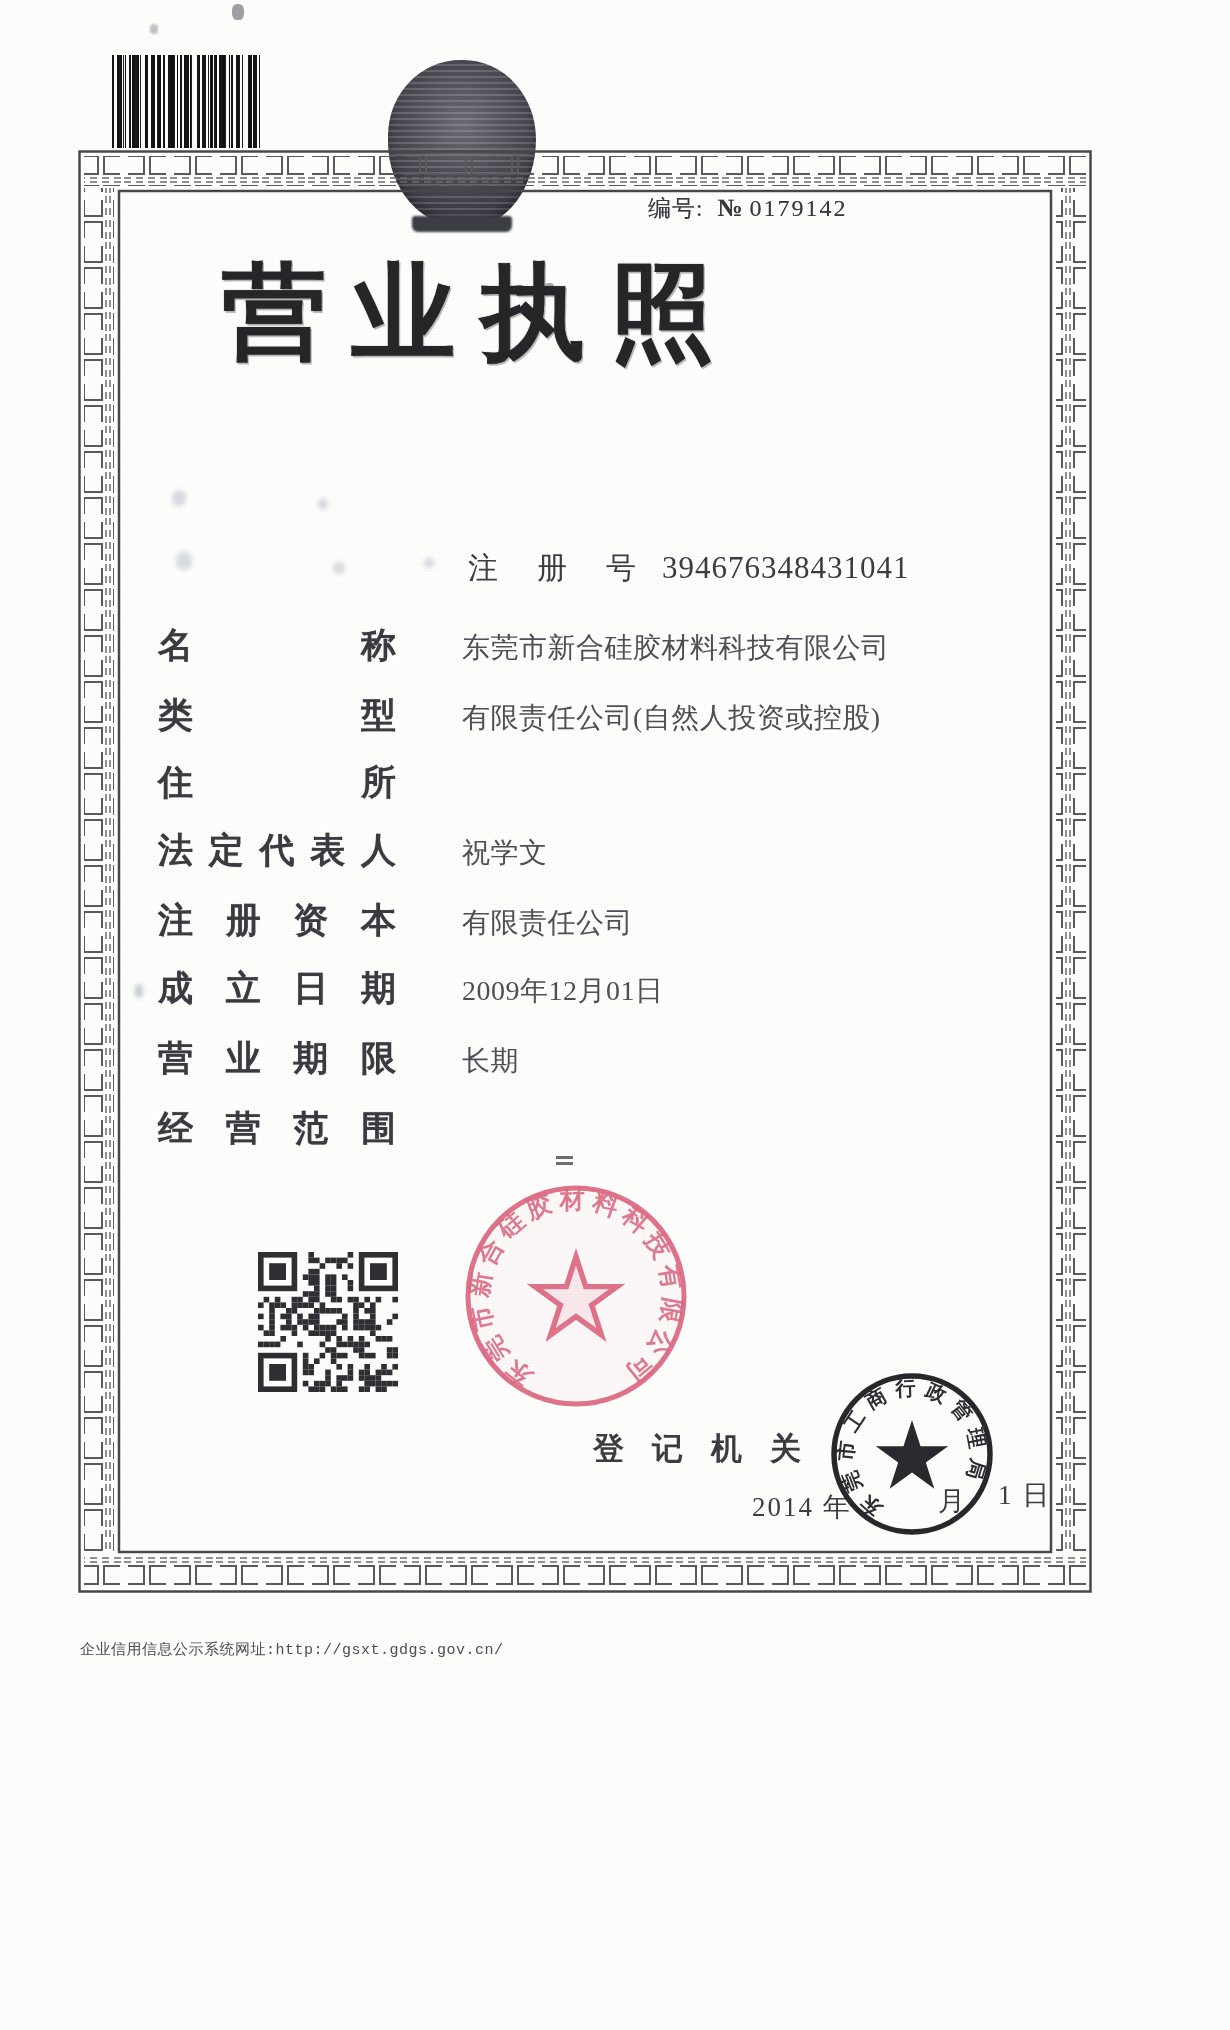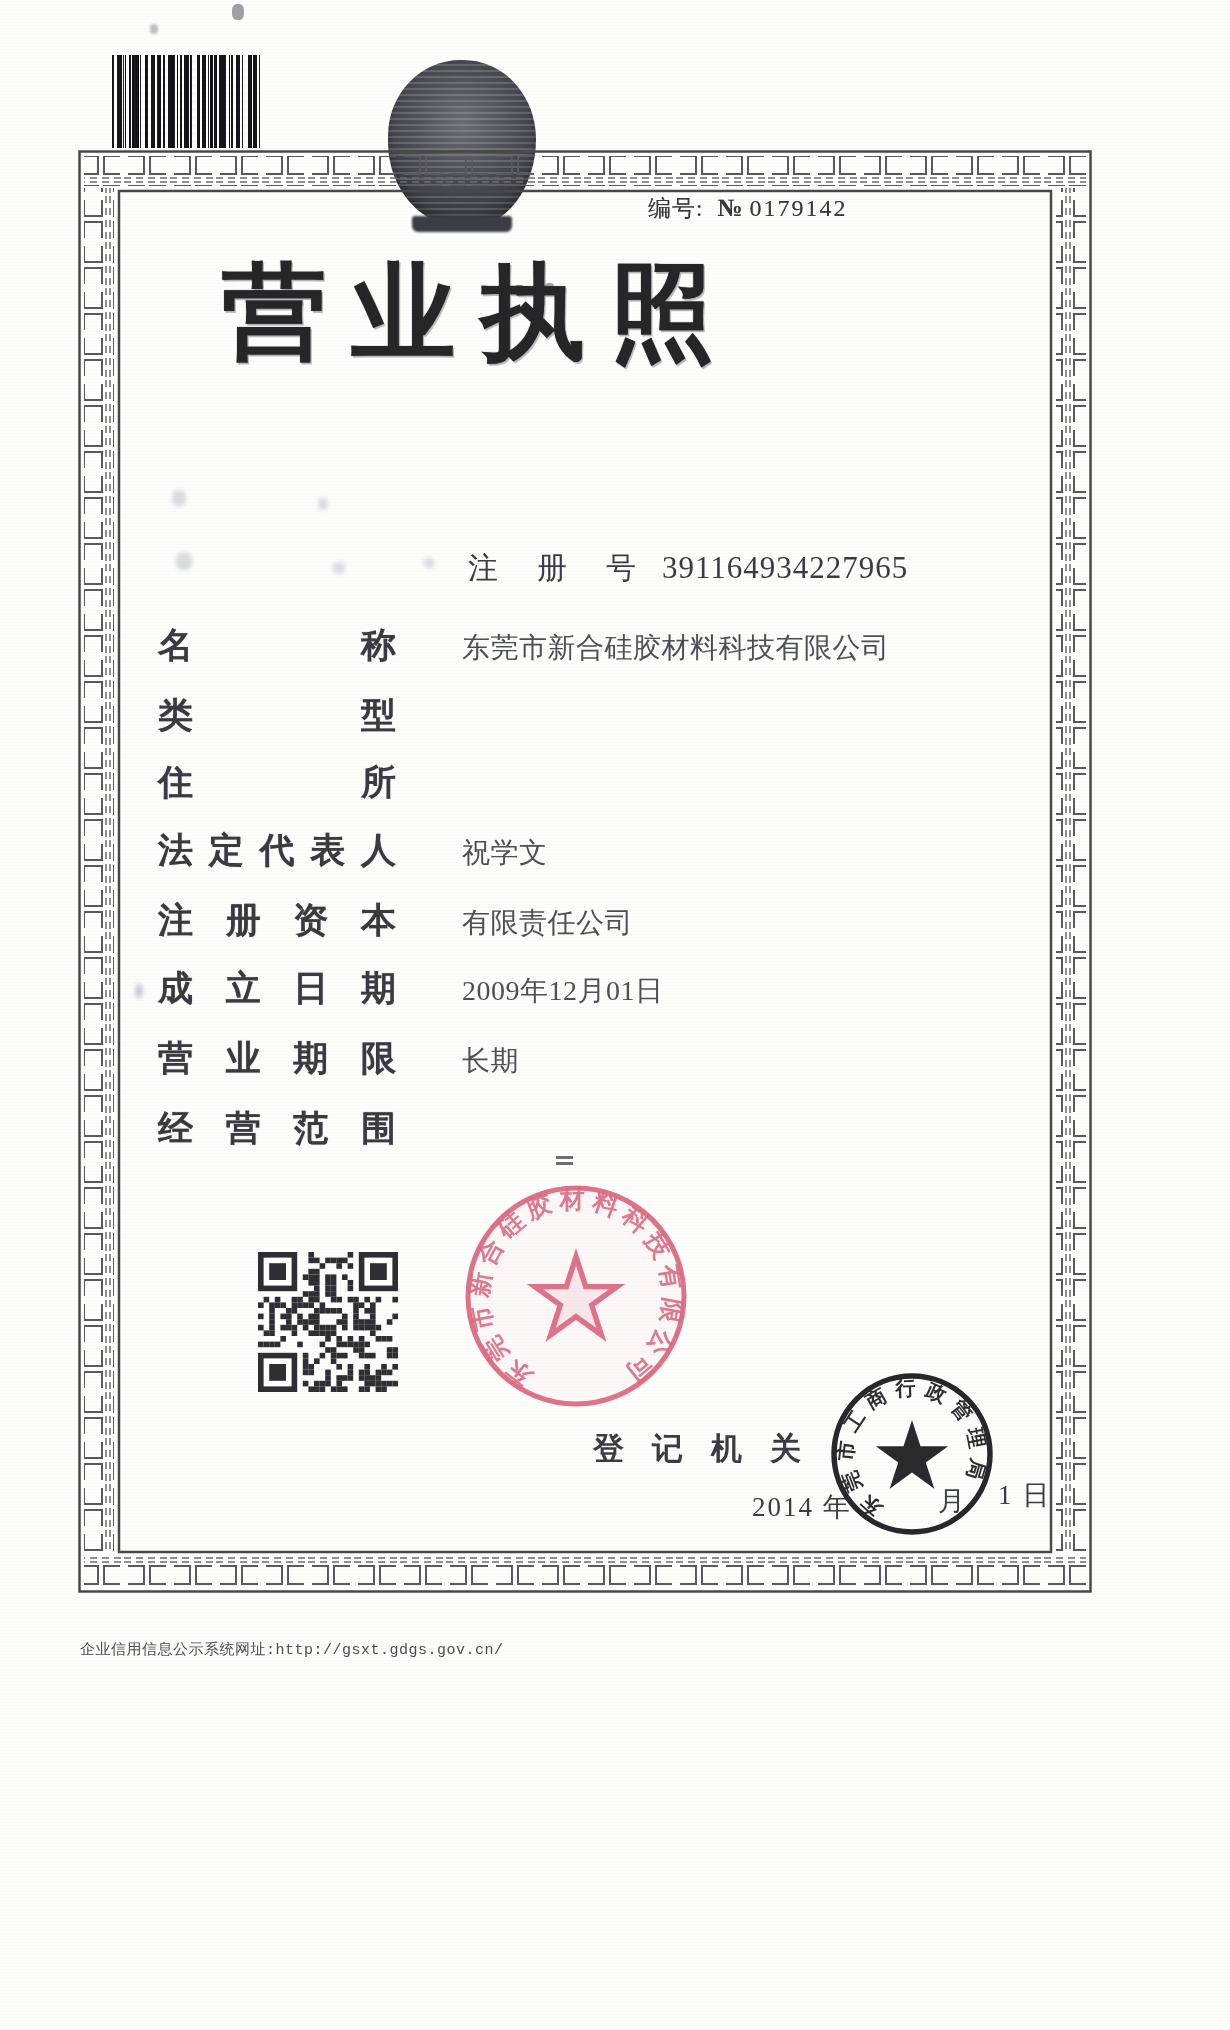--- a/index.html
+++ b/index.html
@@ -140,21 +140,21 @@
       <span>执</span>
       <span>照</span>
     </div>
 
   <div class="regno abs">
     <span class="rlabel">
         <span>注</span>
         <span>册</span>
         <span>号</span>
       </span>
-    <span class="rvalue">391164934227965</span>
+    <span class="rvalue">394676348431041</span>
   </div>
 
   <div class="smudge" style="left:172px;top:490px;width:14px;height:16px;"></div>
   <div class="smudge" style="left:318px;top:498px;width:10px;height:12px;"></div>
   <div class="smudge" style="left:176px;top:552px;width:16px;height:18px;"></div>
   <div class="smudge" style="left:424px;top:558px;width:10px;height:10px;"></div>
   <div class="smudge" style="left:333px;top:562px;width:12px;height:12px;"></div>
   <div class="smudge" style="left:135px;top:984px;width:8px;height:14px;opacity:.45;"></div>
 
   <div class="frow" style="top:622px;">
@@ -162,20 +162,21 @@
         <span>名</span>
         <span>称</span>
       </span>
     <span class="fvalue">东莞市新合硅胶材料科技有限公司</span>
   </div>
   <div class="frow" style="top:692px;">
     <span class="flabel">
         <span>类</span>
         <span>型</span>
       </span>
+    <span class="fvalue">有限责任公司(自然人投资或控股)</span>
   </div>
   <div class="frow" style="top:759px;">
     <span class="flabel">
         <span>住</span>
         <span>所</span>
       </span>
   </div>
   <div class="frow" style="top:827px;">
     <span class="flabel">
         <span>法</span>

